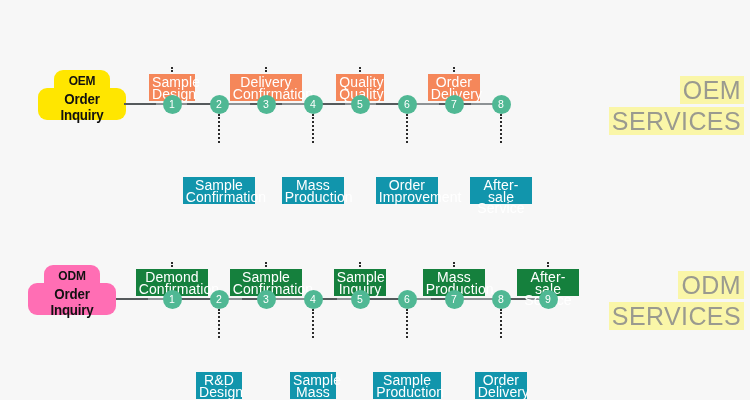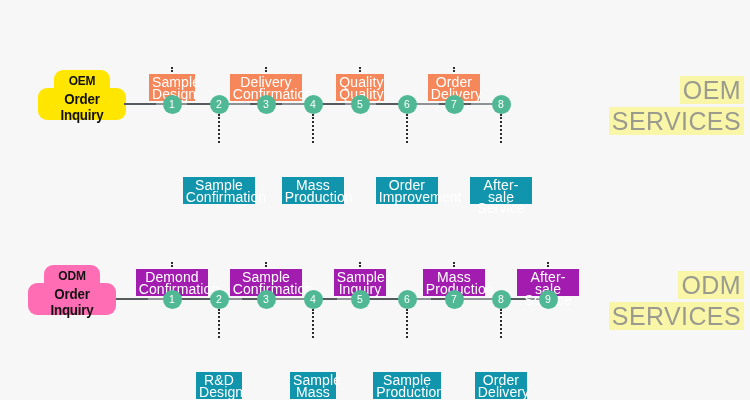--- a/index.html
+++ b/index.html
@@ -118,21 +118,21 @@
     font-size: 14px;
     line-height: 11.5px;
     text-align: center;
     padding: 3px 3px 13px 3px;
     letter-spacing: 0.1px;
     z-index: 4;
     margin-top: 34px;
   }
   .stepbox.up { background: #f5875a; }
   .stepbox.down { background: #1195ac; }
-  .section.odm .stepbox.up { background: #a21caf; }
+  .section.odm .stepbox.up { background: #15803d; }
 
   
   .services {
     position: absolute;
     right: 6px;
     width: 180px;
     text-align: right;
     color: #9a9a8f;
     font-size: 25px;
     line-height: 31px;

